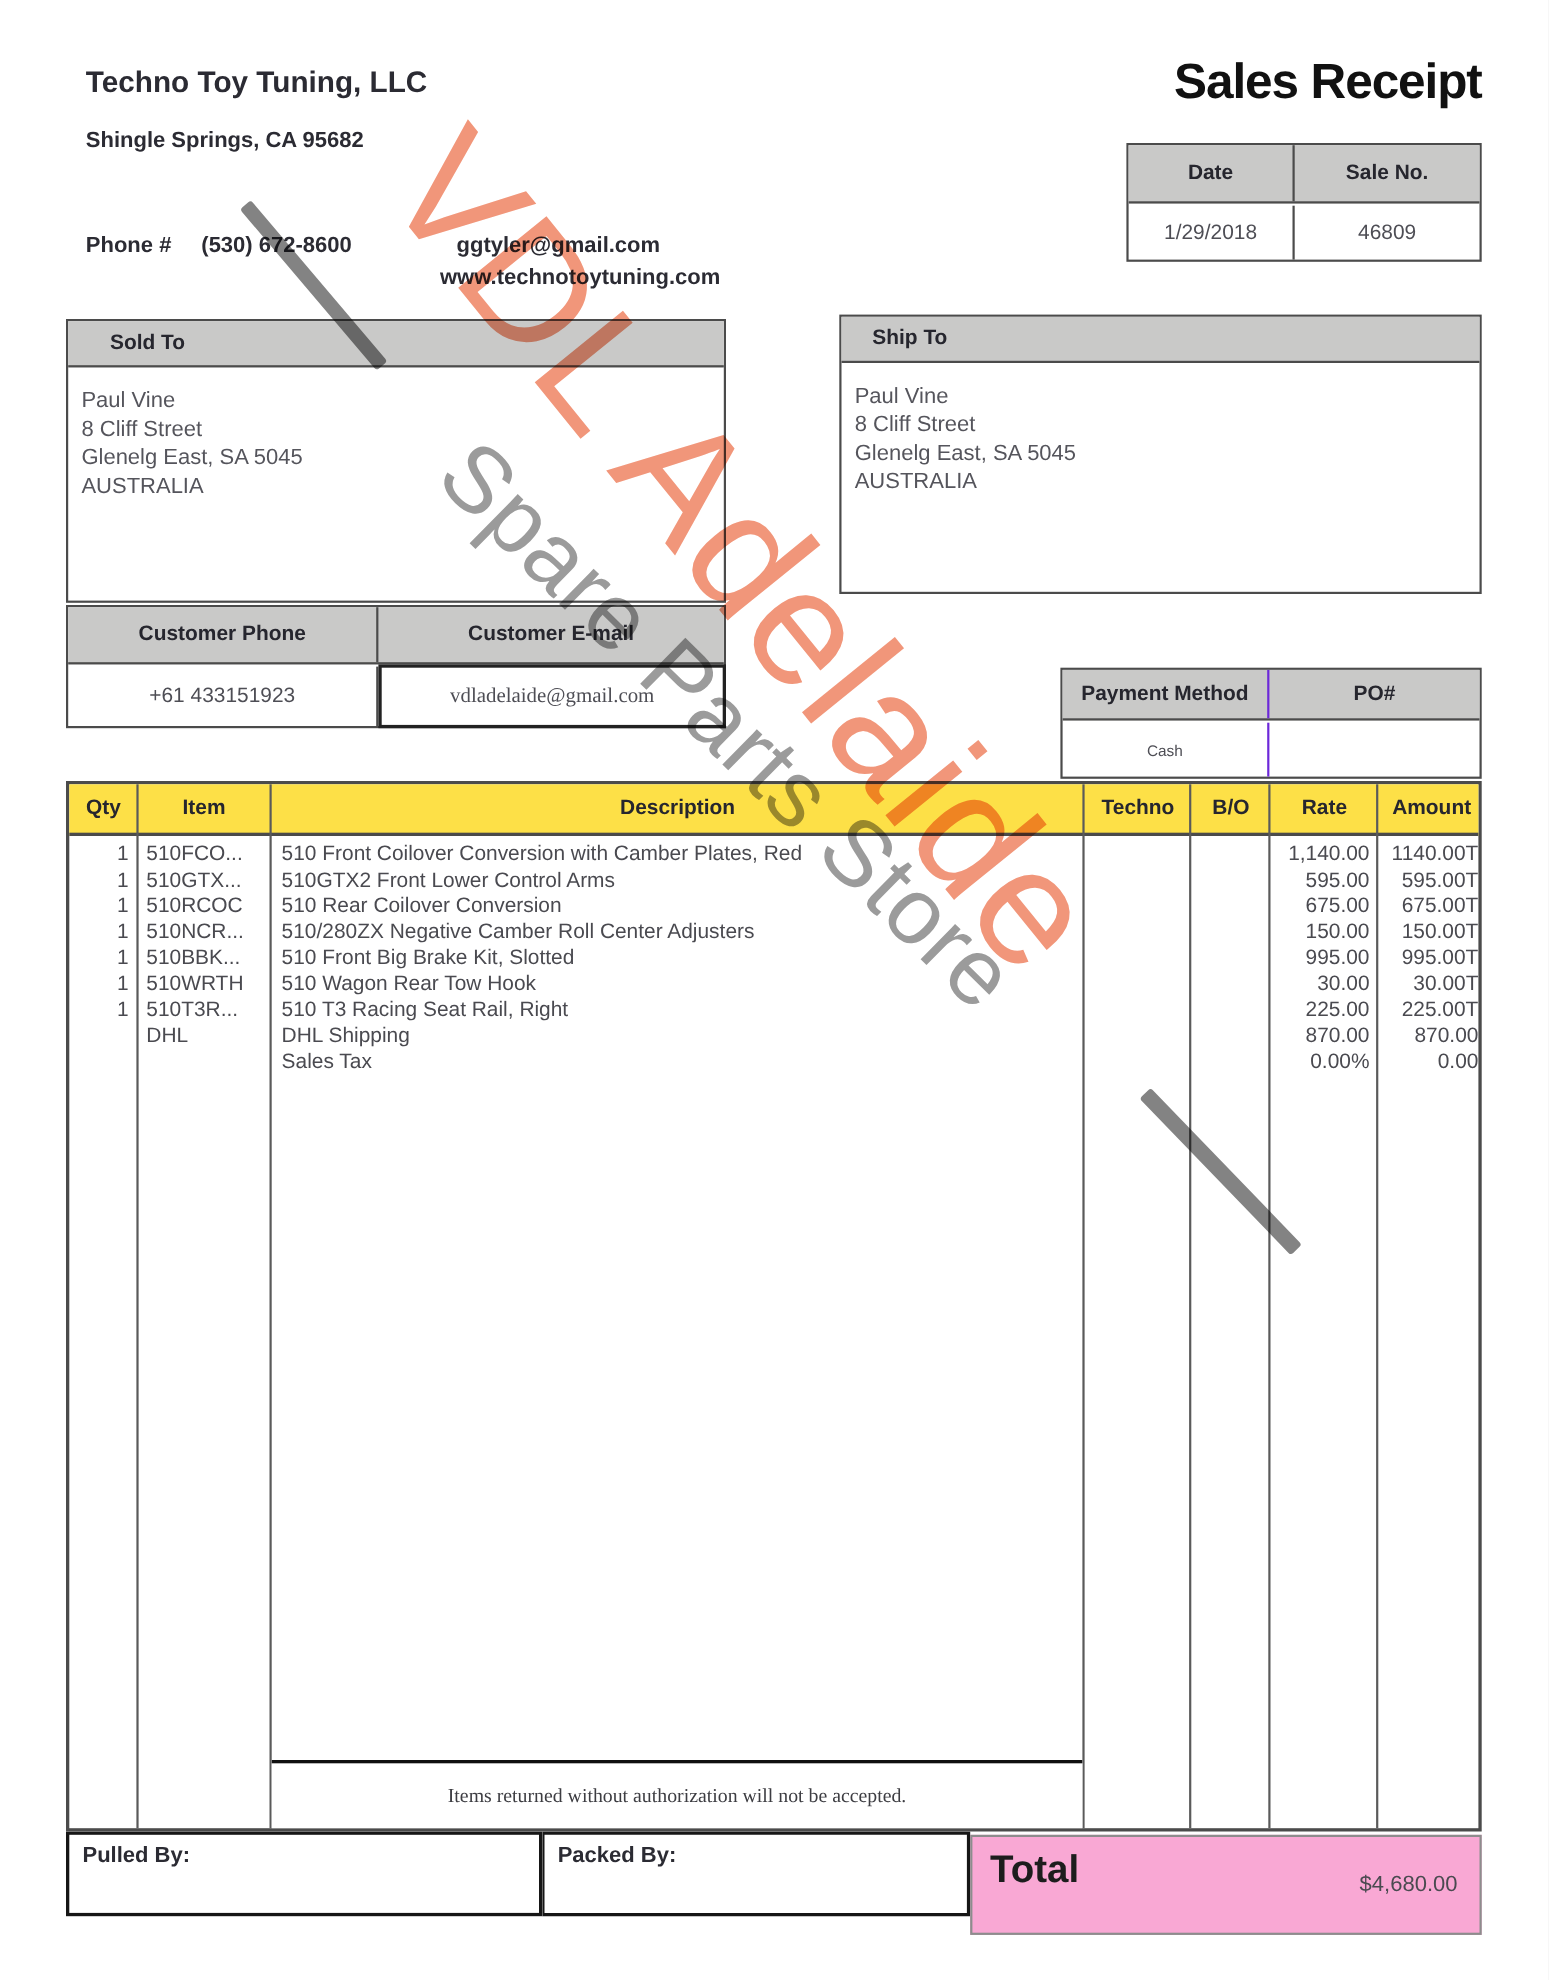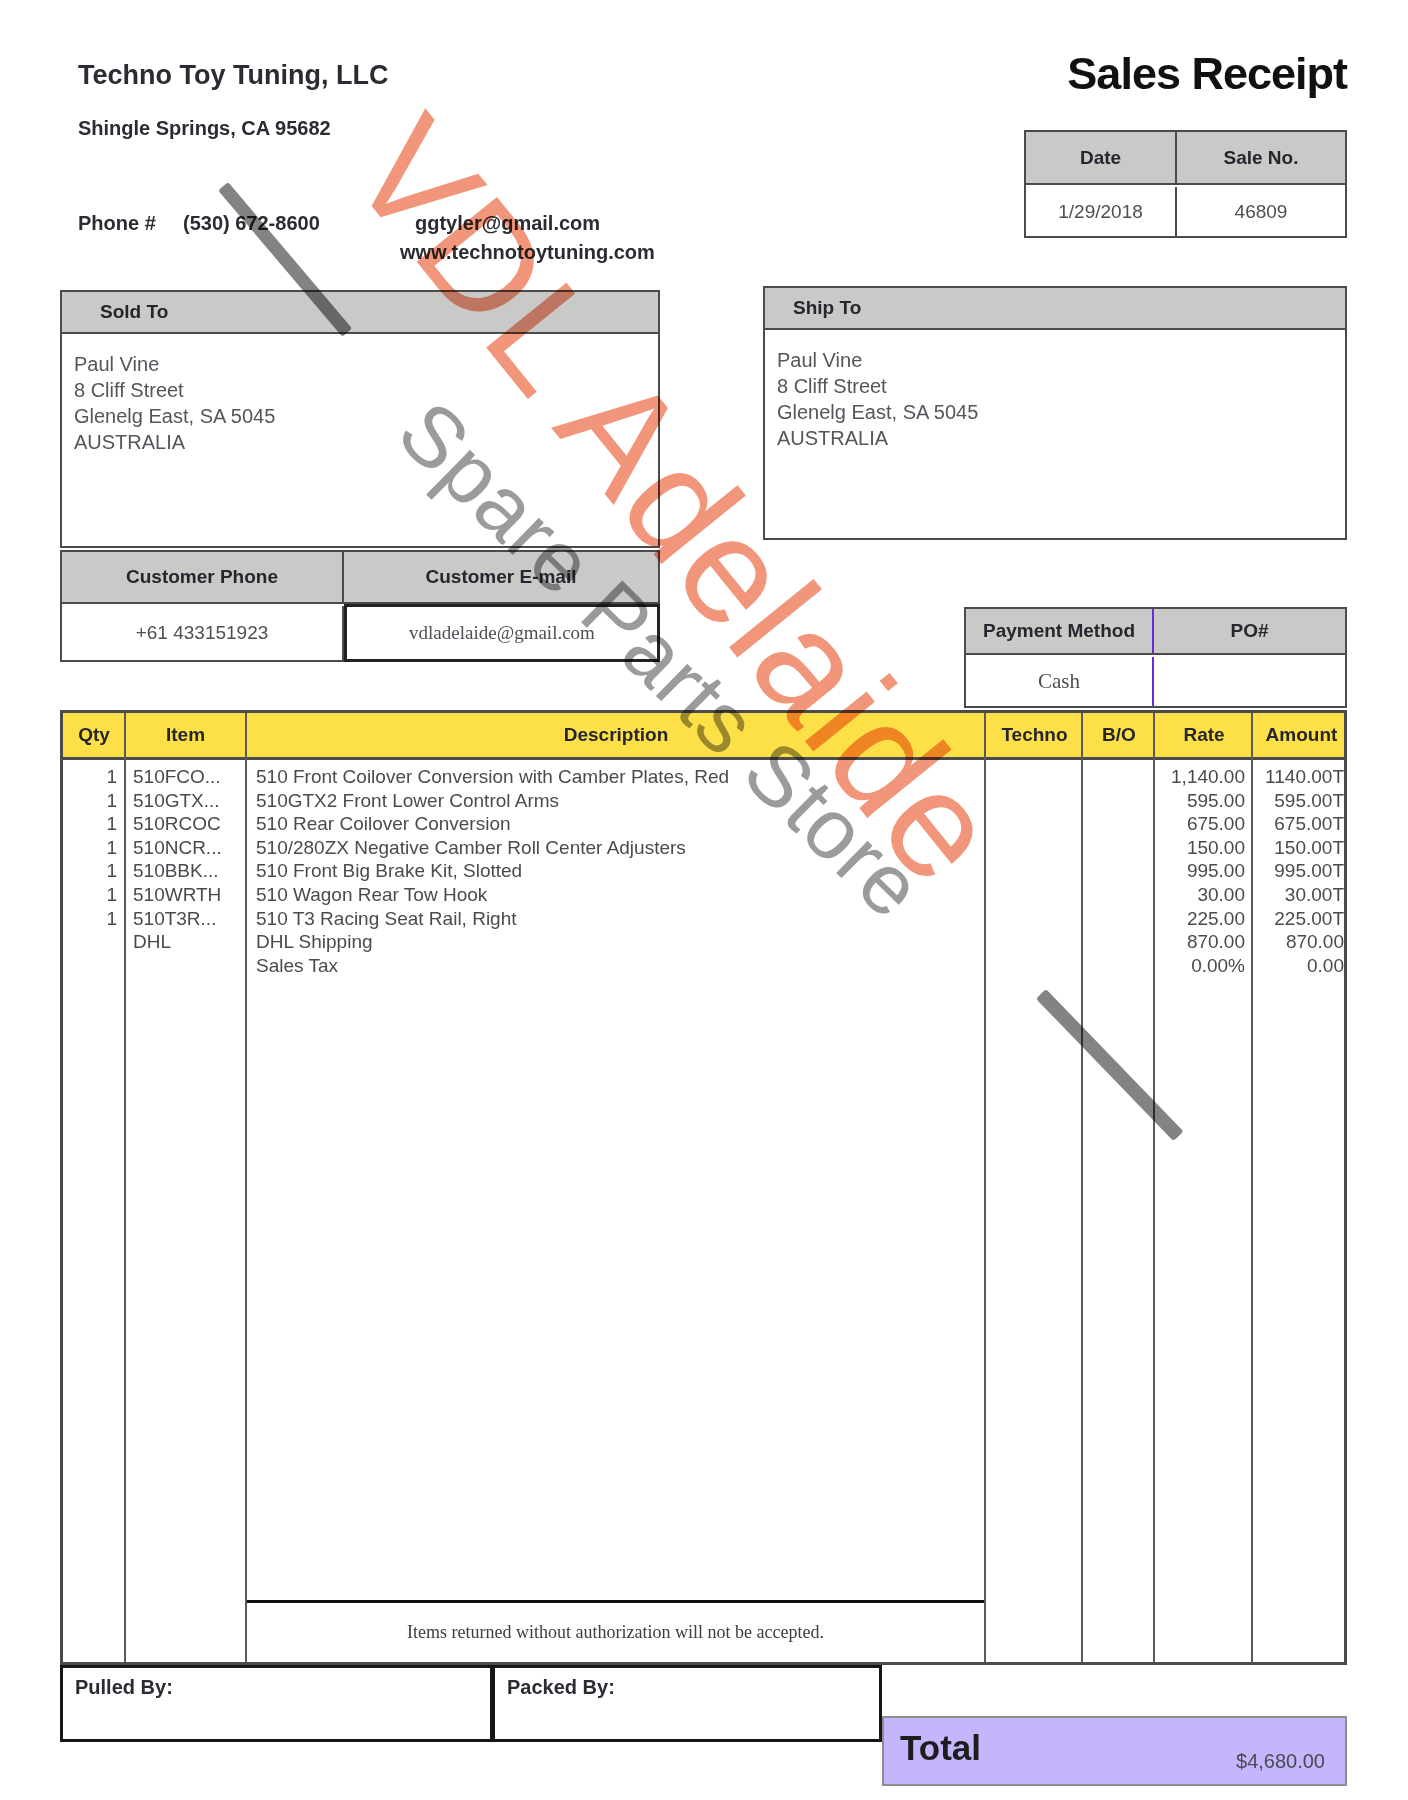--- a/index.html
+++ b/index.html
@@ -59,21 +59,21 @@
   .cust-phone-val { font-size: 19px; }
   .cust-email-val { font-family: "Liberation Serif", serif; font-size: 19px;
                     border: 3px solid #222; margin: -2px -2px -2px 0; }
 
   
   .pay-table { left: 964px; top: 607px; width: 383px; height: 101px; }
   .pay-table .band { position: absolute; left: 0; top: 0; right: 0; height: 46px; display: flex; }
   .pay-c1 { width: 188px; border-right: 2px solid #6d28d9; }
   .pay-c2 { flex: 1; }
   .pay-vals { position: absolute; left: 0; top: 48px; right: 0; bottom: 0; display: flex; }
-  .pay-vals .pay-c1, .pay-vals .pay-c2 { font-size: 21px; font-family: Liberation Serif, serif; }
+  .pay-vals .pay-c1, .pay-vals .pay-c2 { font-size: 14px; }
 
   
   .items-table { left: 60px; top: 710px; width: 1287px; height: 955px; border-width: 3px; }
   .items-band { position: absolute; left: 0; top: 0; right: 0; height: 47px;
                 background: #fde047; border-bottom: 3px solid #4b4b4b; display: grid;
                 grid-template-columns: 62px 121px 740px 97px 72px 98px 97px; }
   .items-band > div { display: flex; align-items: center; justify-content: center; }
   .vline { position: absolute; top: 0; bottom: 0; width: 2px; background: #5a5a5a; }
   .vl1 { left: 61px; } .vl2 { left: 182px; } .vl3 { left: 921px; }
   .vl4 { left: 1018px; } .vl5 { left: 1090px; } .vl6 { left: 1188px; }
@@ -89,22 +89,22 @@
               border-top: 3px solid #101010; background: #fff;
               display: flex; align-items: center; justify-content: center; text-align: right; }
   .note-text { font-family: "Liberation Serif", serif; font-size: 18px; color: #3d3d42; }
 
   
   .pulled-box { left: 60px; top: 1665px; width: 433px; height: 77px;
                 border: 3px solid #161616; background: #fff; }
   .packed-box { left: 493px; top: 1665px; width: 389px; height: 77px;
                 border: 3px solid #161616; border-left-width: 2px; background: #fff; }
   .byline { padding: 8px 12px; font-size: 20px; }
-  .total-box { left: 882px; top: 1668px; width: 465px; height: 70px;
-               border: 2px solid #8d8d8d; background: #c4b5fd; margin-top: 48px; }
+  .total-box { left: 882px; top: 1668px; width: 465px; height: 91px;
+               border: 2px solid #8d8d8d; background: #f9a8d4; }
   .total-label { position: absolute; left: 16px; top: 10px; font-size: 35px;
                  font-weight: bold; color: #1d1d1d; }
   .total-amount { position: absolute; right: 20px; top: 32px; font-size: 20px; color: #4a4a50; }
 
   
   .watermark { position: absolute; inset: 0; pointer-events: none;
                mix-blend-mode: multiply; opacity: 0.88; }
   .wm-line { position: absolute; background: #727272; border-radius: 3px;
              transform-origin: 0 0; }
   .wm-line-top { left: 228px; top: 182px; width: 192px; height: 13px; transform: rotate(49.7deg); }

